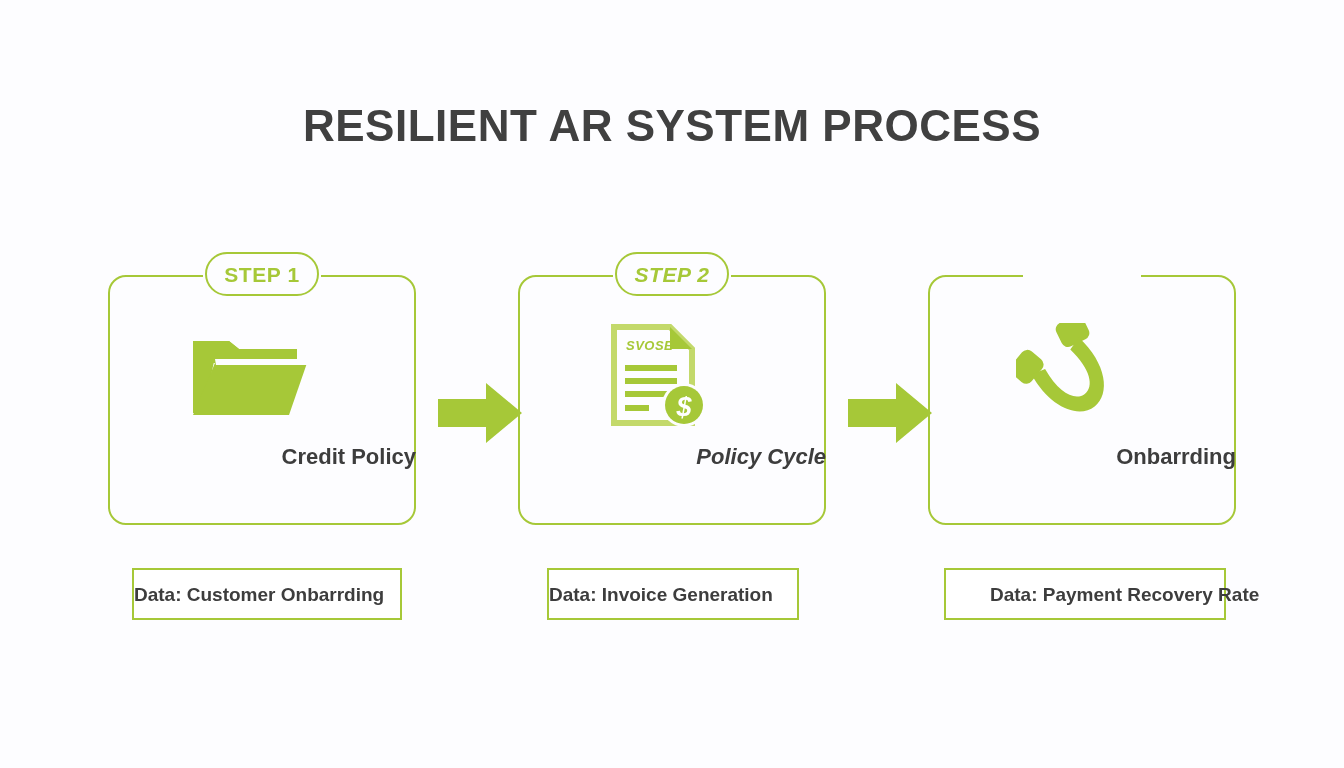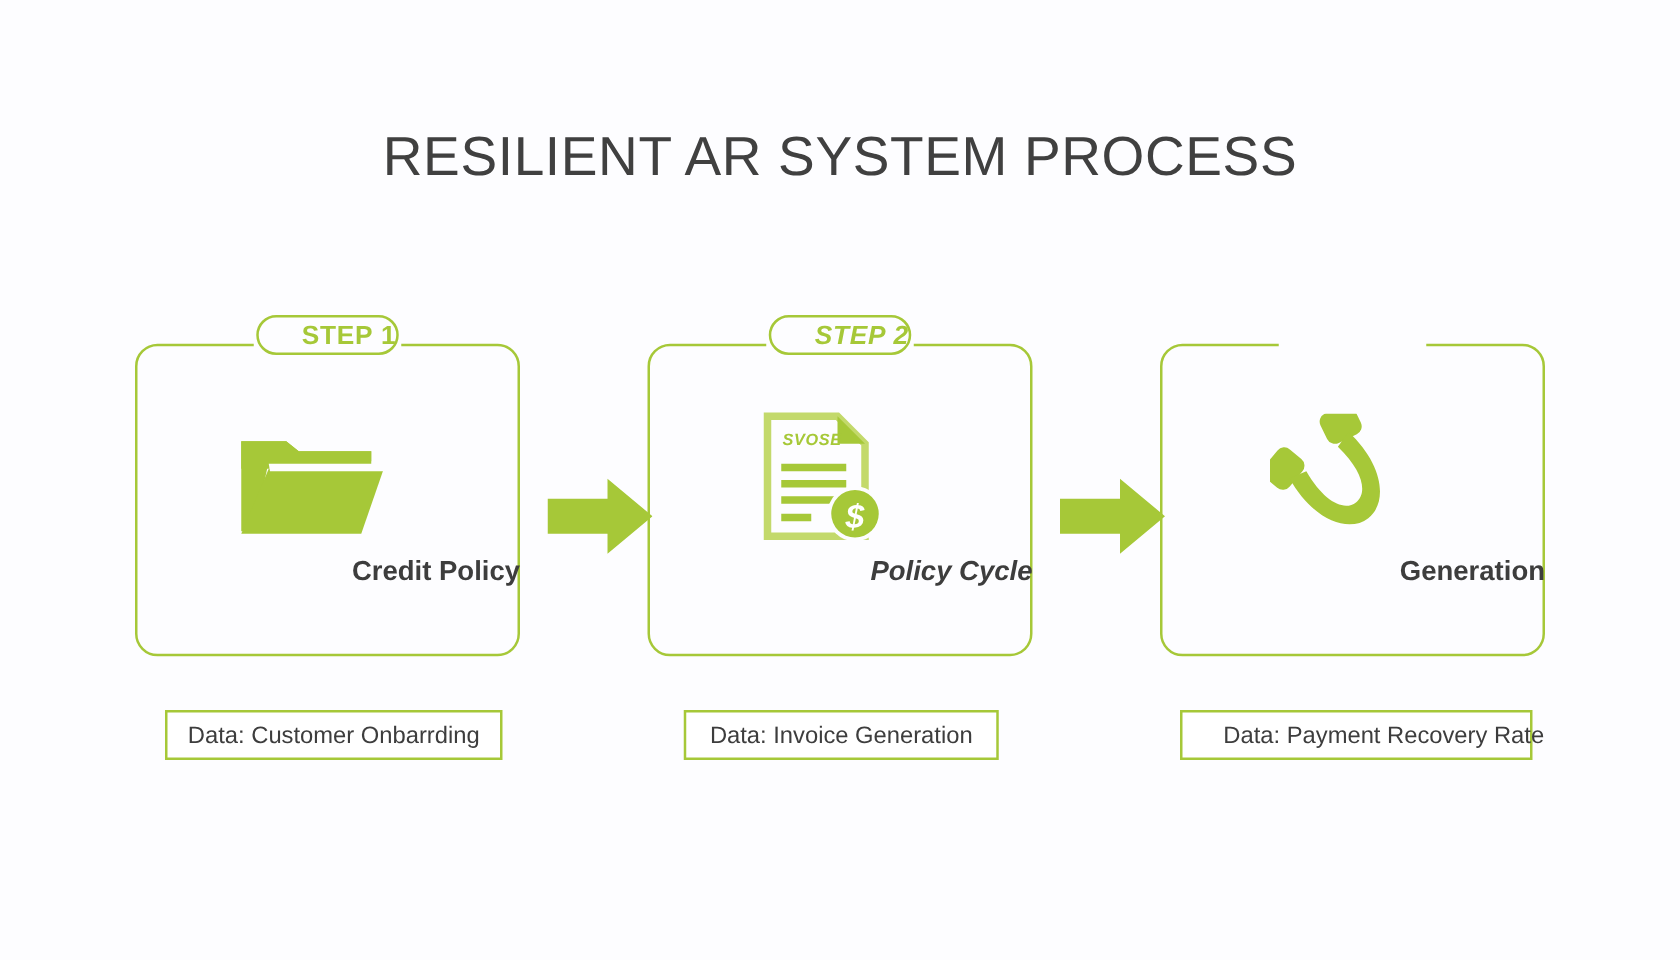--- a/index.html
+++ b/index.html
@@ -16,21 +16,21 @@
   }
 
   
   #page-title {
     position: absolute;
     top: 104px;
     left: 0;
     width: 1344px;
     text-align: center;
     font-size: 44px;
-    font-weight: normal;
+    font-weight: bold;
     letter-spacing: 0.5px;
     color: #404040;
     line-height: 1;
     white-space: nowrap;
   }
 
   
   #flow {
     position: absolute;
     top: 275px;
@@ -70,46 +70,46 @@
     height: 8px;
     background: #fdfdff;
   }
 
   .step-pill {
     position: absolute;
     top: -23px;
     left: 50%;
     transform: translateX(-50%);
     width: 114px;
-    height: 32px;
+    height: 44px;
     border: 2px solid #a6c838;
     border-radius: 24px;
     background: #fdfdff;
     box-sizing: border-box;
     display: flex;
     align-items: center;
-    justify-content: flex-end;
+    justify-content: center;
   }
   .step-pill-label {
     font-size: 21px;
     font-weight: bold;
     color: #a6c838;
     letter-spacing: 0.6px;
     line-height: 1;
     white-space: nowrap;
   }
 
   .card-icon {
     position: absolute;
     top: 48px;
     left: 0;
     width: 284px;
     height: 112px;
     display: flex;
-    align-items: flex-end;
+    align-items: flex-start;
     justify-content: center;
   }
 
   .card-title {
     position: absolute;
     top: 170px;
     left: 0;
     width: 308px;
     text-align: right;
     font-size: 22px;
@@ -125,27 +125,27 @@
     top: 106px;
     width: 84px;
     height: 64px;
   }
   .arrow.a0 { left: 330px; }
   .arrow.a1 { left: 740px; }
 
   
   .data-chip {
     position: absolute;
-    height: 40px;
+    height: 52px;
     border: 2px solid #a6c838;
     background: #ffffff;
     box-sizing: border-box;
     display: flex;
     align-items: center;
-    justify-content: center;
+    font-weight: bold;
   }
   .data-chip.d0 { top: 568px; left: 132px; width: 270px; }
   .data-chip.d1 { top: 568px; left: 547px; width: 252px; }
   .data-chip.d2 { top: 568px; left: 944px; width: 282px; padding-left: 44px; }
 
   .data-chip-label {
     font-size: 19px;
     color: #3d3d3d;
     line-height: 1;
     white-space: nowrap;
@@ -224,21 +224,21 @@
           <rect x="10" y="6" width="30" height="26" rx="7" fill="#a6c838" transform="rotate(-12 25 19)"></rect>
 
           <rect x="68" y="6" width="30" height="26" rx="7" fill="#a6c838" transform="rotate(12 83 19)"></rect>
 
           <path d="M24 28 C18 66, 34 92, 54 92 C74 92, 90 66, 84 28
                    L70 32 C74 60, 66 76, 54 76 C42 76, 34 60, 38 32 Z" fill="#a6c838"></path>
         </g>
       </svg>
     </div>
 
-    <div class="card-title">Generation</div>
+    <div class="card-title">Onbarrding</div>
   </div>
 
   <div class="arrow a0">
     <svg width="84" height="64" viewBox="0 0 84 64" aria-hidden="true">
       <path d="M0 18 L48 18 L48 2 L84 32 L48 62 L48 46 L0 46 Z" fill="#a6c838"></path>
     </svg>
   </div>
 
   <div class="arrow a1">
     <svg width="84" height="64" viewBox="0 0 84 64" aria-hidden="true">

